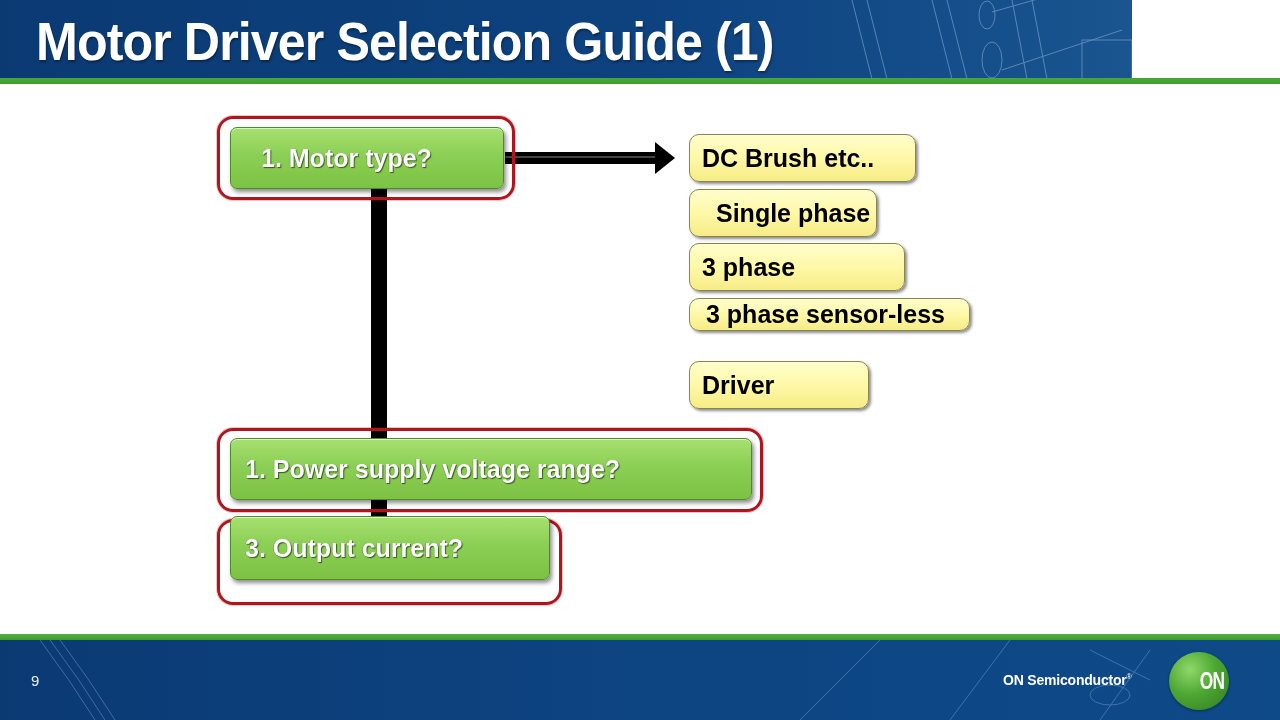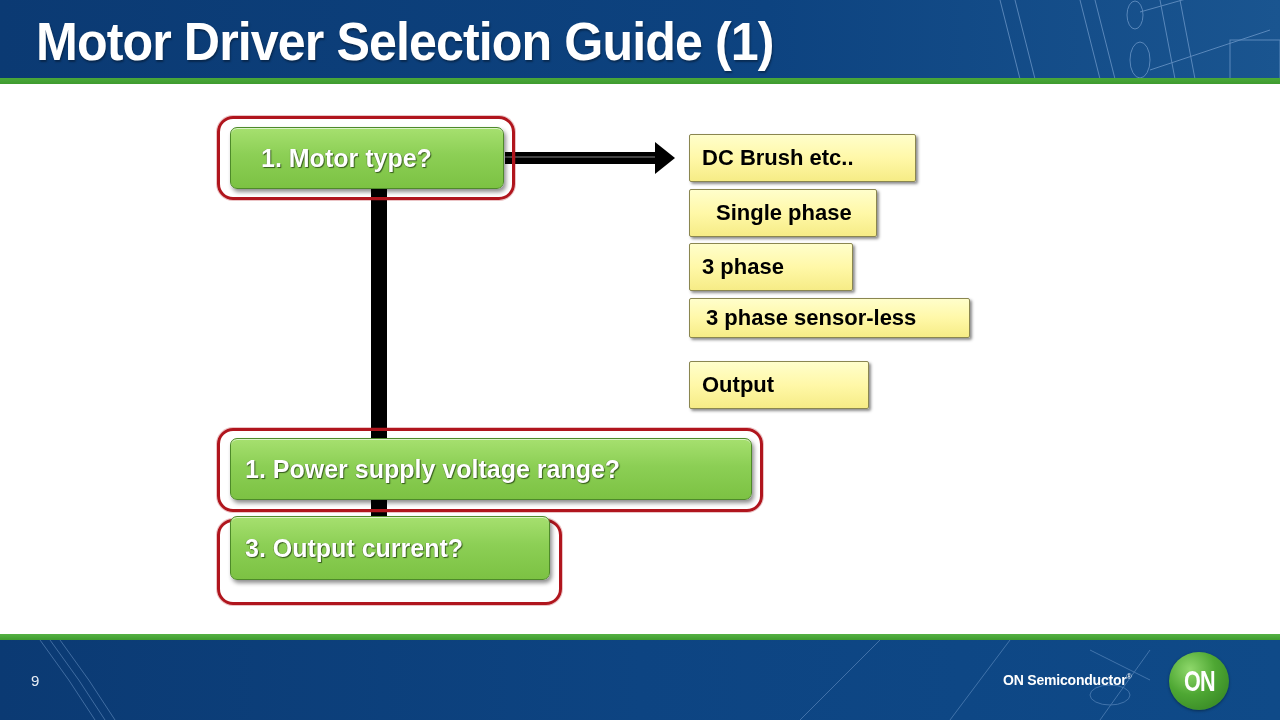--- a/index.html
+++ b/index.html
@@ -3,21 +3,21 @@
 <meta charset="utf-8">
 <style>
   html, body { margin: 0; padding: 0; }
   body {
     width: 1280px; height: 720px; position: relative; overflow: hidden;
     background: #ffffff;
     font-family: "Liberation Sans", sans-serif;
   }
   
   .header {
-    position: absolute; left: 0; top: 0; width: 1280px; height: 79px;
+    position: absolute; left: 0; top: 0; width: 1132px; height: 79px;
     background: linear-gradient(90deg, #0b3a73 0%, #0d4380 60%, #1a5590 100%);
     overflow: hidden;
   }
   .header-deco { position: absolute; right: 0; top: 0; width: 340px; height: 79px; opacity: 0.55; }
   .header-stripe {
     position: absolute; left: 0; top: 78px; width: 1280px; height: 6px;
     background: linear-gradient(180deg, #4aa83a 0%, #3f9b2f 100%);
   }
   .title {
     position: absolute; left: 36px; top: 6px; margin: 0;
@@ -42,21 +42,21 @@
   }
   .brand-text {
     position: absolute; left: 1003px; top: 32px; color: #ffffff;
     font-weight: bold; font-size: 14px; letter-spacing: -0.2px;
   }
   .brand-text sup { font-size: 7px; font-weight: normal; }
   .on-logo {
     position: absolute; left: 1169px; top: 12px; width: 60px; height: 58px; border-radius: 50%;
     background: radial-gradient(circle at 35% 30%, #8fd86b 0%, #4ea733 45%, #2f7d20 100%);
     box-shadow: 0 1px 3px rgba(0,0,0,0.4);
-    color: #ffffff; font-weight: bold; font-size: 30px; text-align: center; line-height: 58px;
+    color: #ffffff; font-weight: bold; font-size: 24px; text-align: right; line-height: 58px;
     letter-spacing: -1px;
   }
   .on-logo span { display: inline-block; transform: scaleX(0.72); }
 
   
   .connector-v {
     position: absolute; left: 371px; top: 188px; width: 16px; height: 344px; background: #000;
   }
   .arrow { position: absolute; left: 505px; top: 140px; width: 172px; height: 36px; }
 
@@ -67,25 +67,25 @@
   .step {
     position: absolute; box-sizing: border-box; border-radius: 7px;
     background: linear-gradient(180deg, #a6e06f 0%, #8ccf55 45%, #7cc243 100%);
     border: 1px solid #4e8a2a;
     box-shadow: 2px 3px 4px rgba(0,0,0,0.45), inset 0 1px 0 rgba(255,255,255,0.6);
     color: #ffffff; font-weight: bold; font-size: 25px;
     text-shadow: 1px 1px 1px rgba(40,70,20,0.85), -0.5px -0.5px 0 rgba(60,90,30,0.5);
     display: flex; align-items: center; padding-left: 14px;
   }
   .option {
-    position: absolute; box-sizing: border-box; border-radius: 2px;
+    position: absolute; box-sizing: border-box; border-radius: 10px;
     background: linear-gradient(180deg, #fffecb 0%, #fff8a8 50%, #f6ec86 100%);
     border: 1px solid #8a8650;
     box-shadow: 2px 2px 3px rgba(0,0,0,0.45);
-    color: #000; font-weight: bold; font-size: 22px;
+    color: #000; font-weight: bold; font-size: 25px;
     display: flex; align-items: center; padding-left: 12px;
   }
 </style>
 </head>
 <body>
 
 <div class="header">
   <svg class="header-deco" viewBox="0 0 340 79" preserveAspectRatio="none">
     <g stroke="#8fb4e0" stroke-width="1" fill="none">
       <line x1="60" y1="0" x2="80" y2="79"></line>
@@ -126,28 +126,28 @@
 <div class="step" style="left:230px;top:516px;width:320px;height:64px;">
   <span>3. Output current?</span>
 </div>
 
 <div class="option" style="left:689px;top:134px;width:227px;height:48px;">
   <span>DC Brush etc..</span>
 </div>
 <div class="option" style="left:689px;top:189px;width:188px;height:48px;padding-left:26px;">
   <span>Single phase</span>
 </div>
-<div class="option" style="left:689px;top:243px;width:164px;height:48px;">
+<div class="option" style="left:689px;top:243px;width:216px;height:48px;">
   <span>3 phase</span>
 </div>
-<div class="option" style="left:689px;top:298px;width:281px;height:40px;padding-left:16px;">
+<div class="option" style="left:689px;top:298px;width:281px;height:33px;padding-left:16px;">
   <span>3 phase sensor-less</span>
 </div>
 <div class="option" style="left:689px;top:361px;width:180px;height:48px;">
-  <span>Output</span>
+  <span>Driver</span>
 </div>
 
 <div class="footer-stripe"></div>
 <div class="footer">
   <svg class="footer-deco" viewBox="0 0 1280 80" preserveAspectRatio="none">
     <g stroke="#7fa7d6" stroke-width="1" fill="none">
       <path d="M40 0 Q70 40 95 80"></path>
       <path d="M50 0 Q80 40 105 80"></path>
       <path d="M60 0 Q90 40 115 80"></path>
       <line x1="800" y1="80" x2="880" y2="0"></line>

